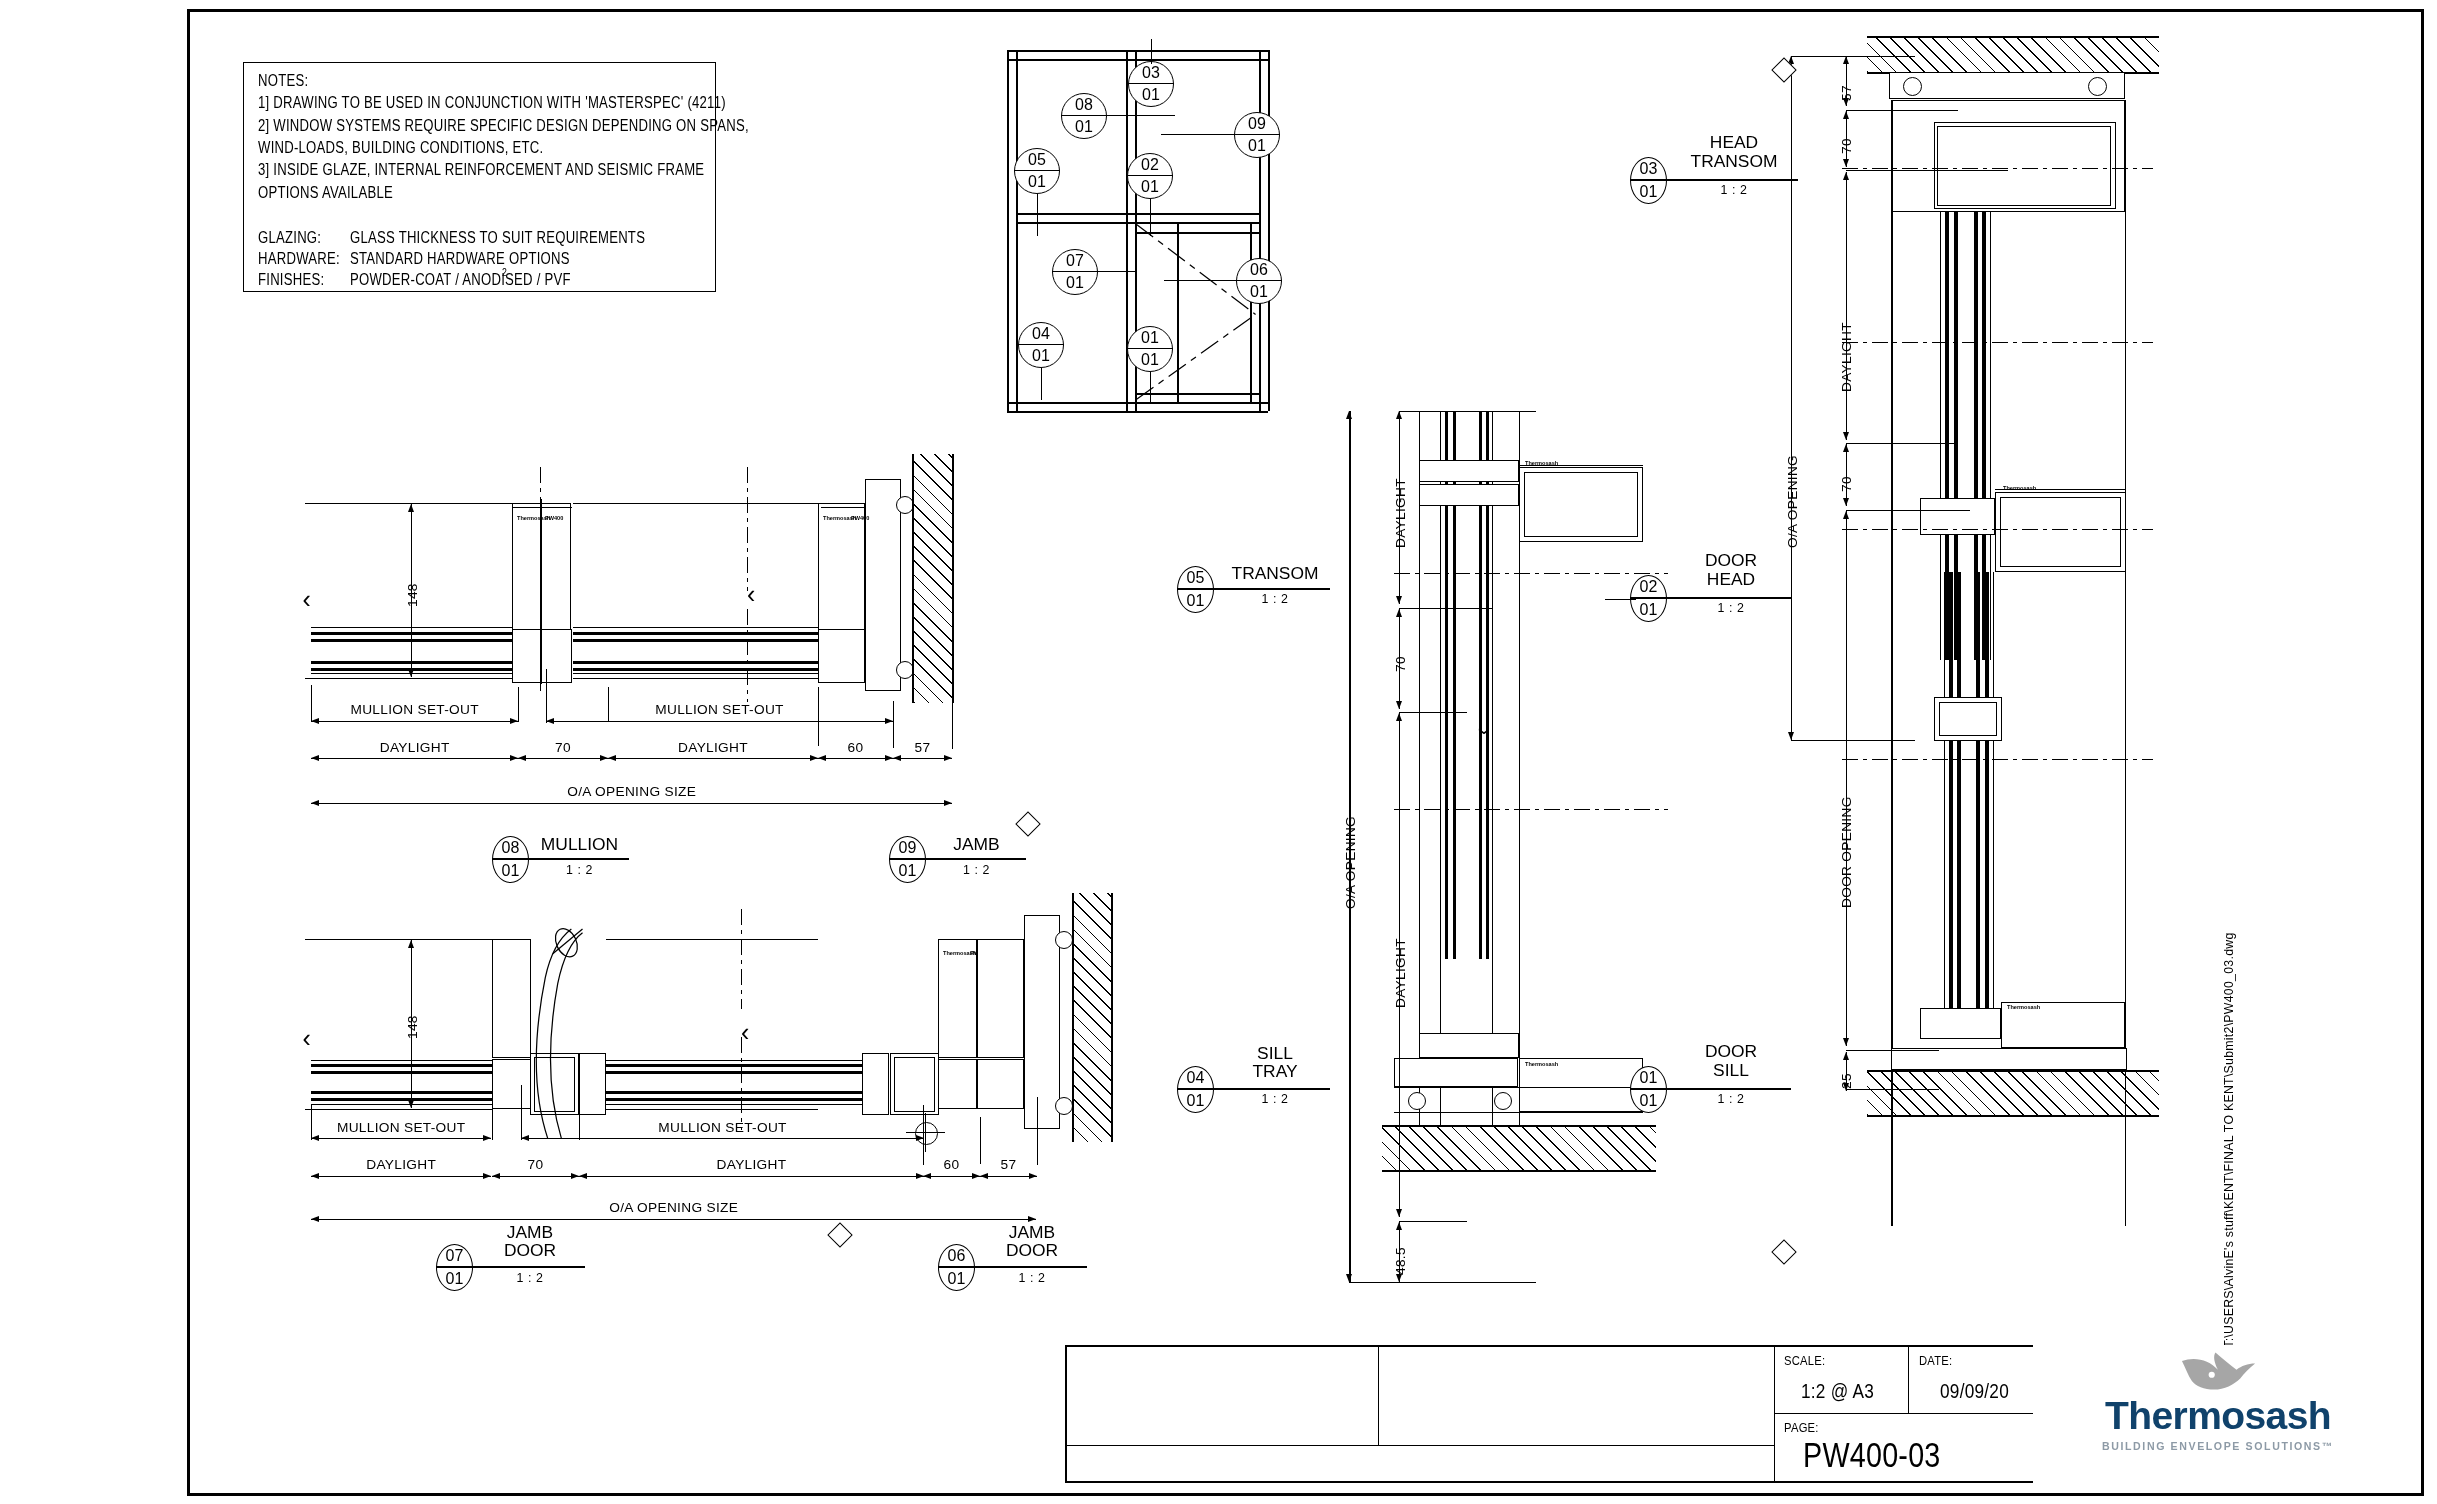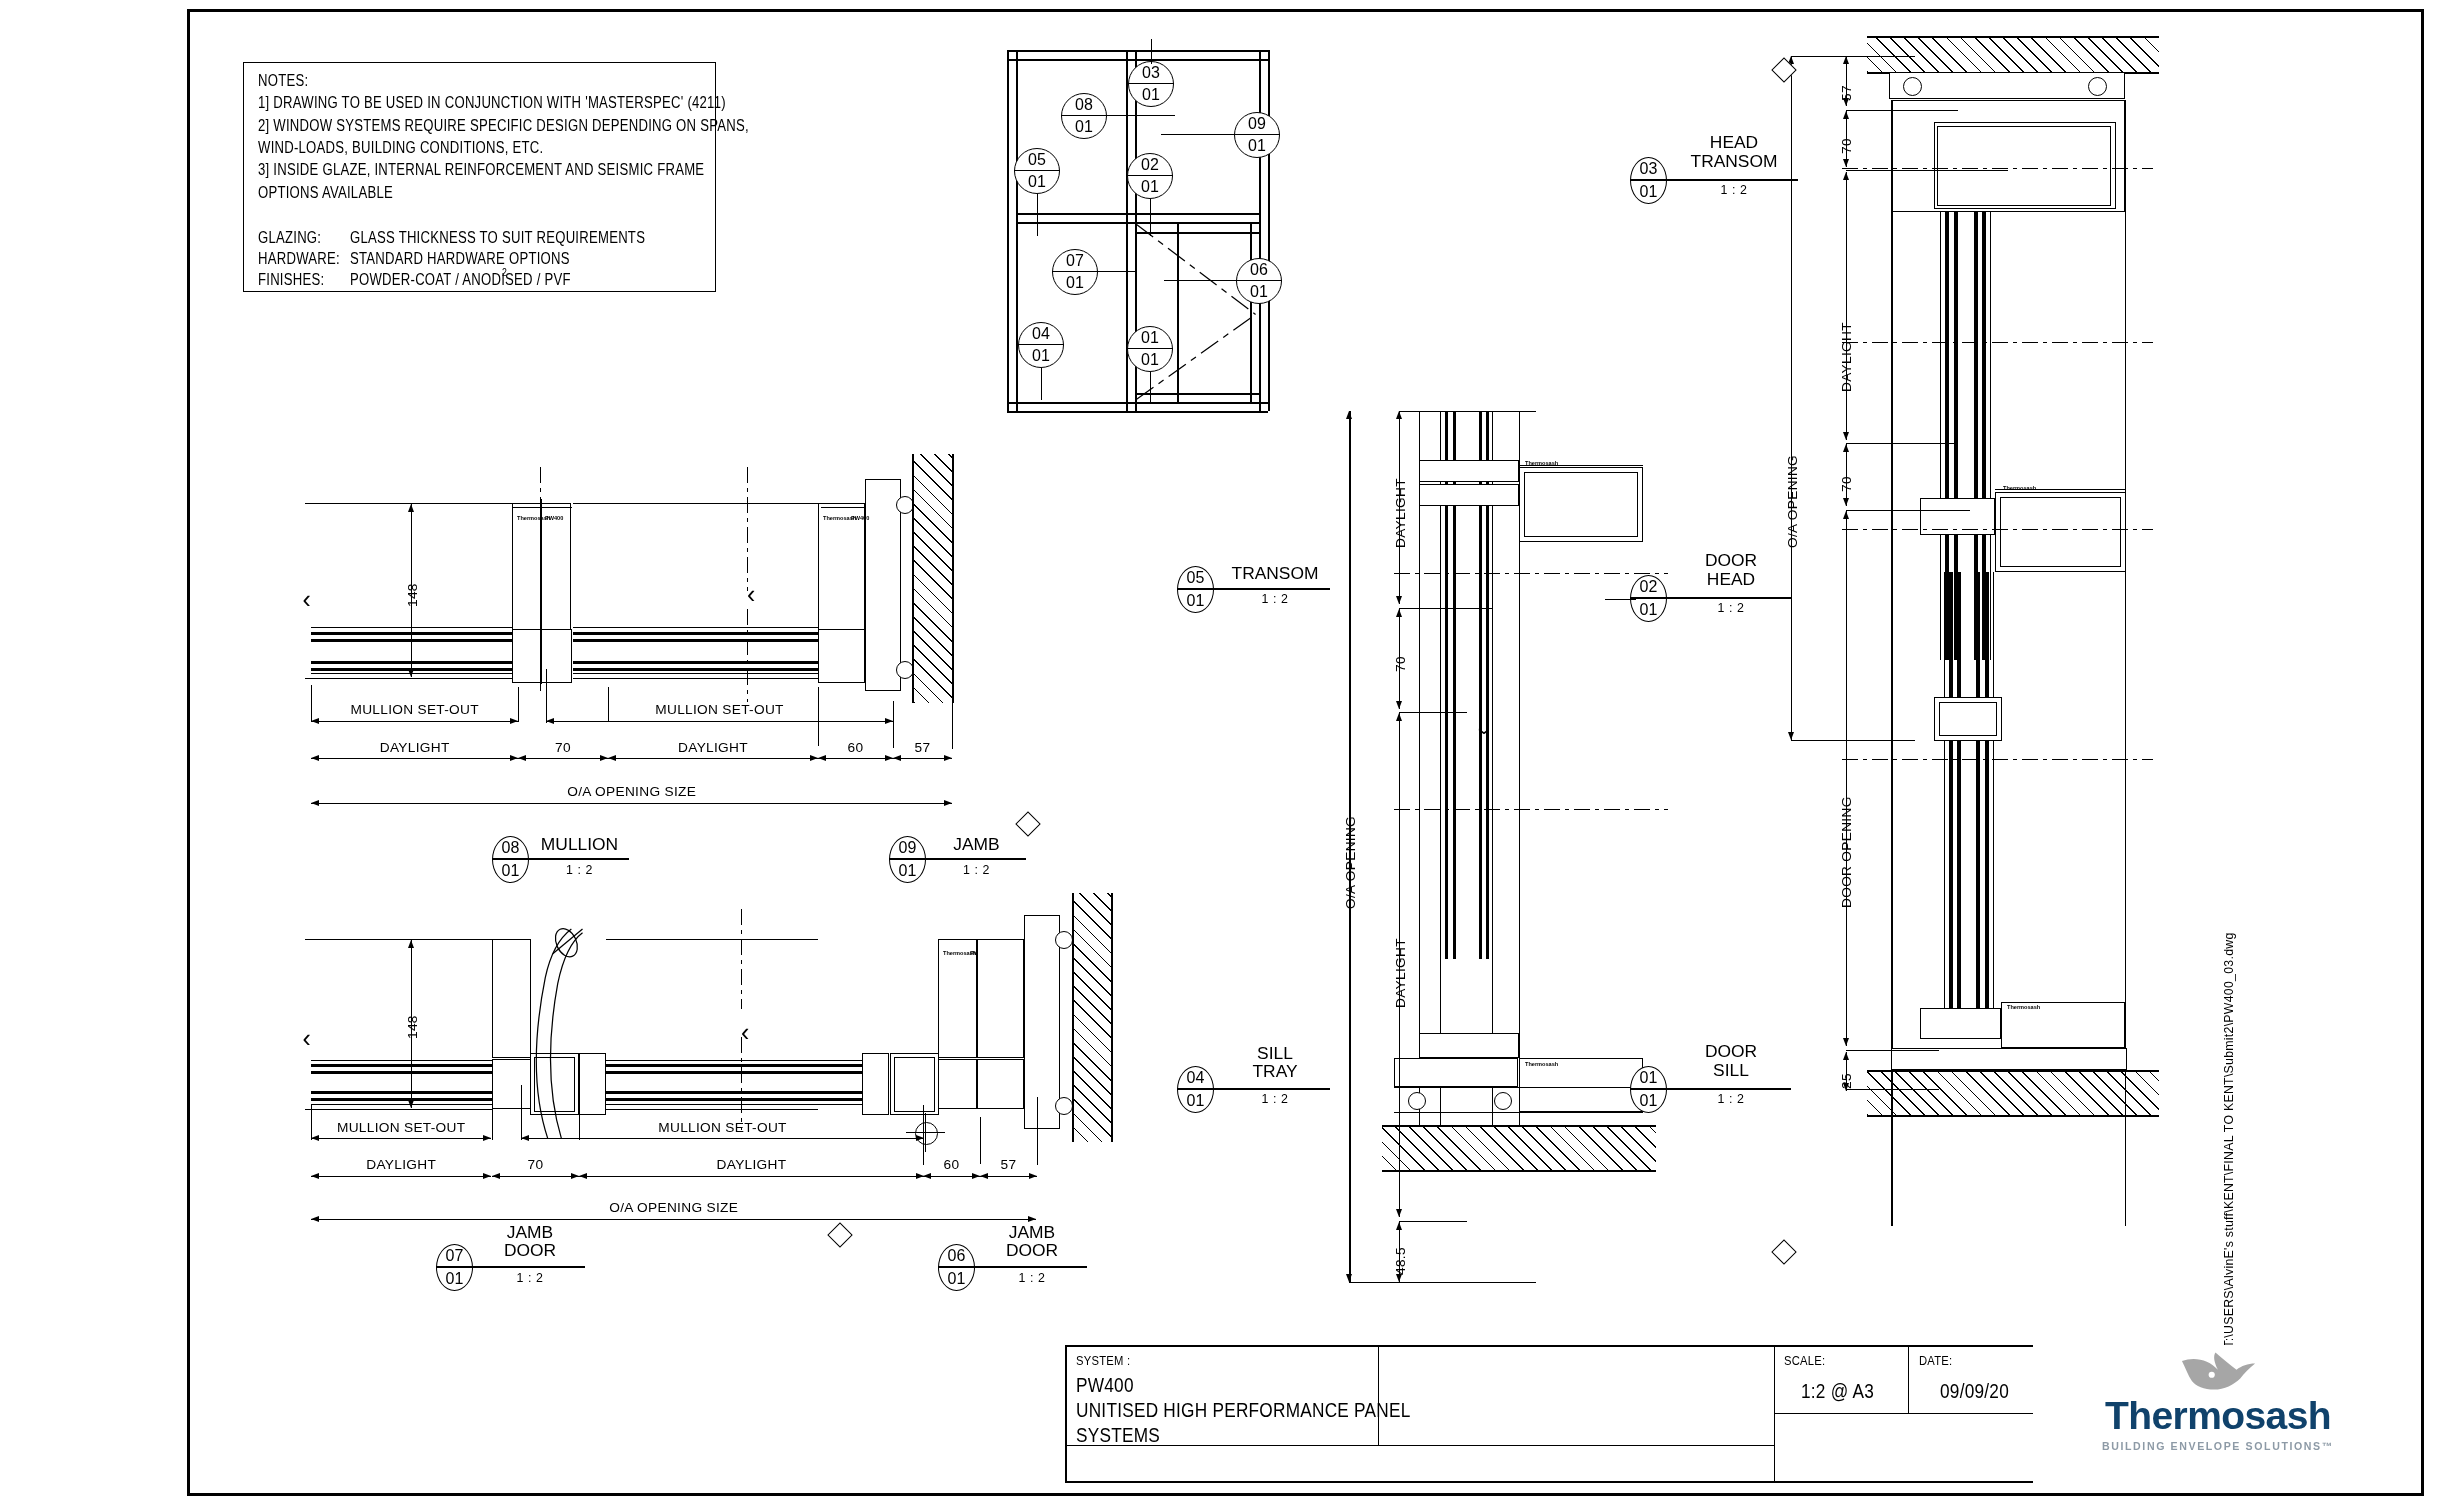--- a/index.html
+++ b/index.html
@@ -638,39 +638,37 @@
 
  <div class="t n22" style="left:2237px;top:1332px;transform:rotate(-90deg) scaleX(.9);transform-origin:left bottom;">T:\USERS\AlvinE's stuff\KENT\FINAL TO KENT\Submit2\PW400_03.dwg</div>
 
  <div id="tblock">
    <div class="tb-sep v" style="left:311px;top:0;height:98px;"></div>
    <div class="tb-sep h" style="left:0;top:98px;width:707px;"></div>
    <div class="tb-sep v" style="left:707px;top:0;height:134px;"></div>
    <div class="tb-sep h" style="left:707px;top:66px;width:628px;"></div>
    <div class="tb-sep v" style="left:841px;top:0;height:66px;"></div>
 
-   <div id="tb-sys">
-     <div class="t n22 cond" style="left:8.7px;top:6.2px;">SYSTEM :</div>
-     <div class="t n34 cond" style="left:8.7px;top:26px;">PW400</div>
-     <div class="t n34 cond" style="left:8.7px;top:51px;">UNITISED HIGH PERFORMANCE PANEL</div>
-     <div class="t n34 cond" style="left:8.7px;top:76px;">SYSTEMS</div>
-   </div>
 
 
 
    <div id="tb-scale">
      <div class="t n22 cond" style="left:7.5px;top:6.2px;">SCALE:</div>
      <div class="t n34 cond" style="left:25px;top:32px;">1:2 @ A3</div>
    </div>
 
    <div id="tb-date">
      <div class="t n22 cond" style="left:7.5px;top:6.2px;">DATE:</div>
      <div class="t n34 cond" style="left:29px;top:32px;">09/09/20</div>
    </div>
 
+   <div id="tb-page">
+     <div class="t n22 cond" style="left:7.5px;top:5px;">PAGE:</div>
+     <div class="t n56 cond" style="left:27px;top:20px;">PW400-03</div>
+   </div>
  </div>
 
  <div id="logo-box">
    <svg id="logo-bird" viewBox="0 0 150 72">
      <path d="M8 16 C 28 8, 52 14, 66 30 C 60 18, 58 8, 62 2 C 74 12, 86 22, 96 30
               C 104 24, 114 20, 126 20 C 116 28, 108 36, 102 44
               C 92 54, 76 62, 60 62 C 44 62, 30 56, 24 48
               C 18 40, 14 28, 8 16 Z" fill="#a6a6a6"></path>
      <circle cx="56" cy="38" r="5" fill="#ffffff"></circle>
    </svg>

